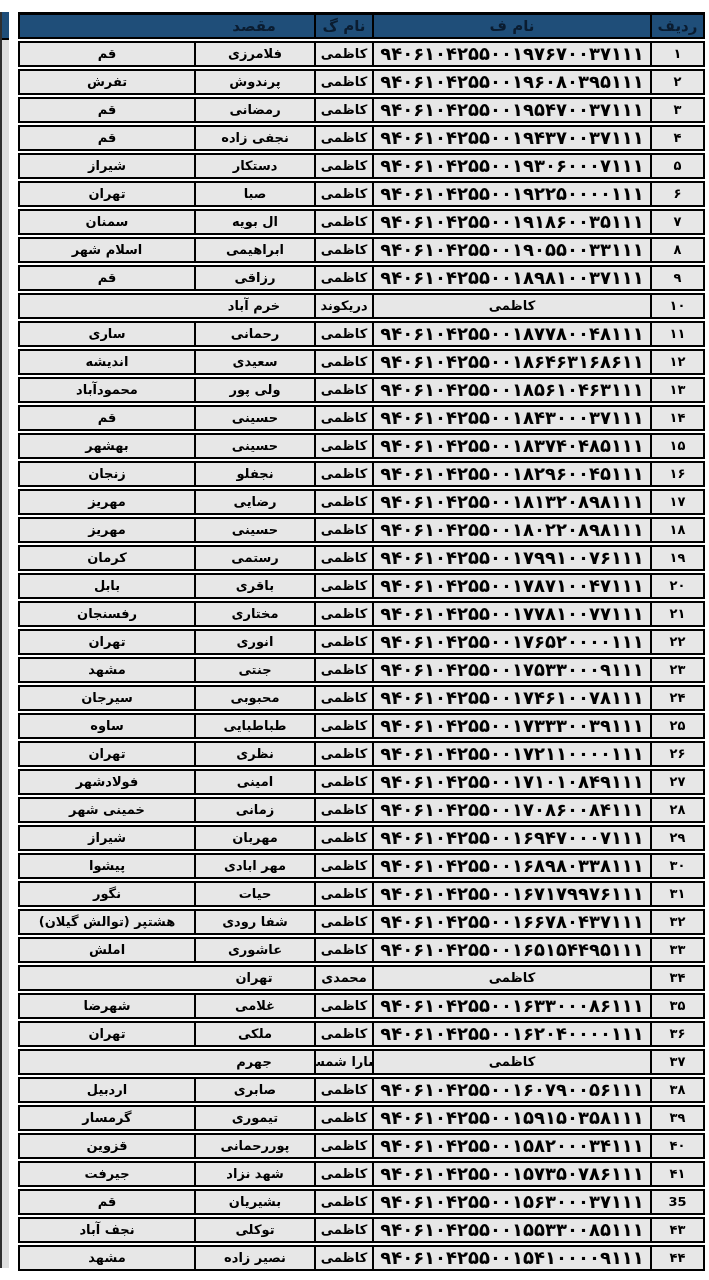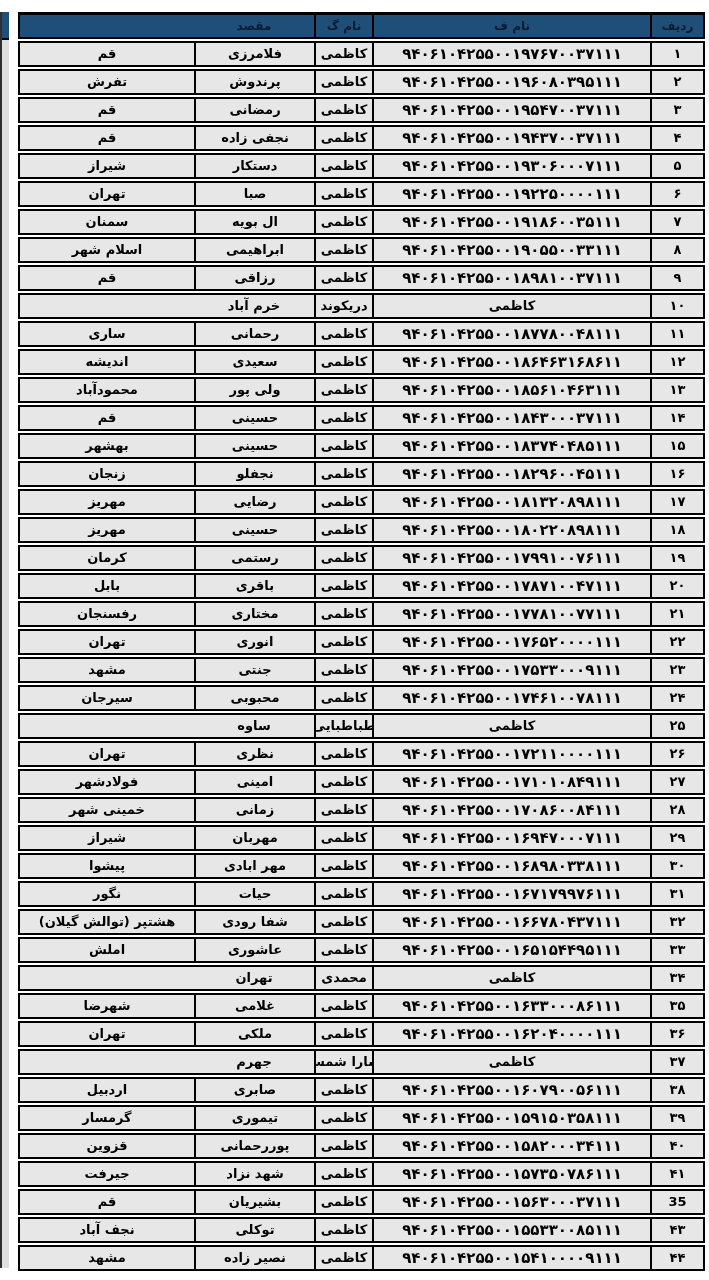--- a/index.html
+++ b/index.html
@@ -42,22 +42,22 @@
     background:var(--header-bg);
     margin-top:0;
     border-top-width:3px;
   }
   .cell{
     display:flex;align-items:center;justify-content:center;
     font-weight:700;font-size:13px;color:#000;
     overflow:hidden;white-space:nowrap;line-height:22px;
   }
   .cell:not(:last-child){border-left:2px solid var(--border);}
-  .t-row.header .cell{color:var(--header-text);font-size:12px;}
-  .cell.barcode{font-size:15px;letter-spacing:.5px;}
+  .t-row.header .cell{color:var(--header-text);font-size:15px;}
+  .cell.barcode{font-size:18px;letter-spacing:.5px;}
   .cell.dest,.cell.name_g{font-size:13px;}
 </style>
 </head>
 <body>
 
 <div class="sheet">
 
   <div class="edge-sliver">
     <div class="edge-header"></div>
   </div>
@@ -232,20 +232,21 @@
         </div>
         <div class="t-row">
           <div class="cell idx">۲۴</div>
           <div class="cell barcode">۹۴۰۶۱۰۴۲۵۵۰۰۱۷۴۶۱۰۰۷۸۱۱۱</div>
           <div class="cell name_f">کاظمی</div>
           <div class="cell name_g">محبوبی</div>
           <div class="cell dest">سیرجان</div>
         </div>
         <div class="t-row">
           <div class="cell idx">۲۵</div>
+          <div class="cell barcode">۹۴۰۶۱۰۴۲۵۵۰۰۱۷۳۳۳۰۰۳۹۱۱۱</div>
           <div class="cell name_f">کاظمی</div>
           <div class="cell name_g">طباطبایی</div>
           <div class="cell dest">ساوه</div>
         </div>
         <div class="t-row">
           <div class="cell idx">۲۶</div>
           <div class="cell barcode">۹۴۰۶۱۰۴۲۵۵۰۰۱۷۲۱۱۰۰۰۰۱۱۱</div>
           <div class="cell name_f">کاظمی</div>
           <div class="cell name_g">نظری</div>
           <div class="cell dest">تهران</div>

